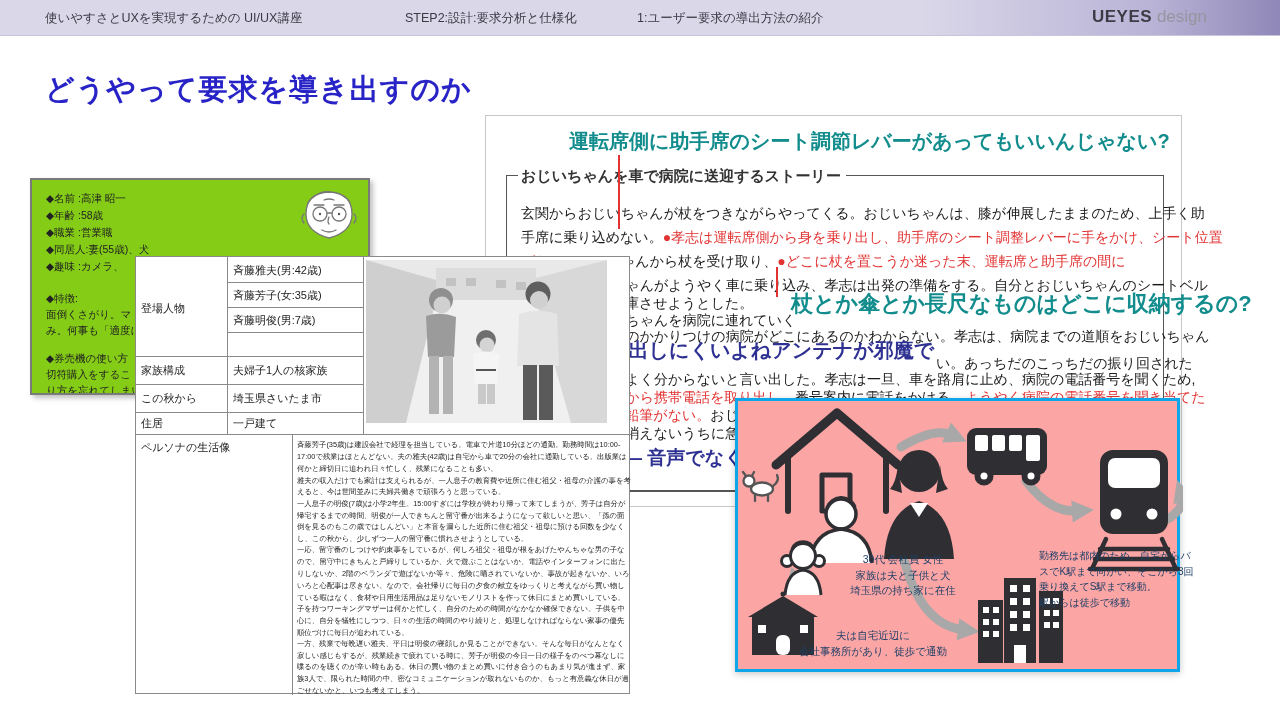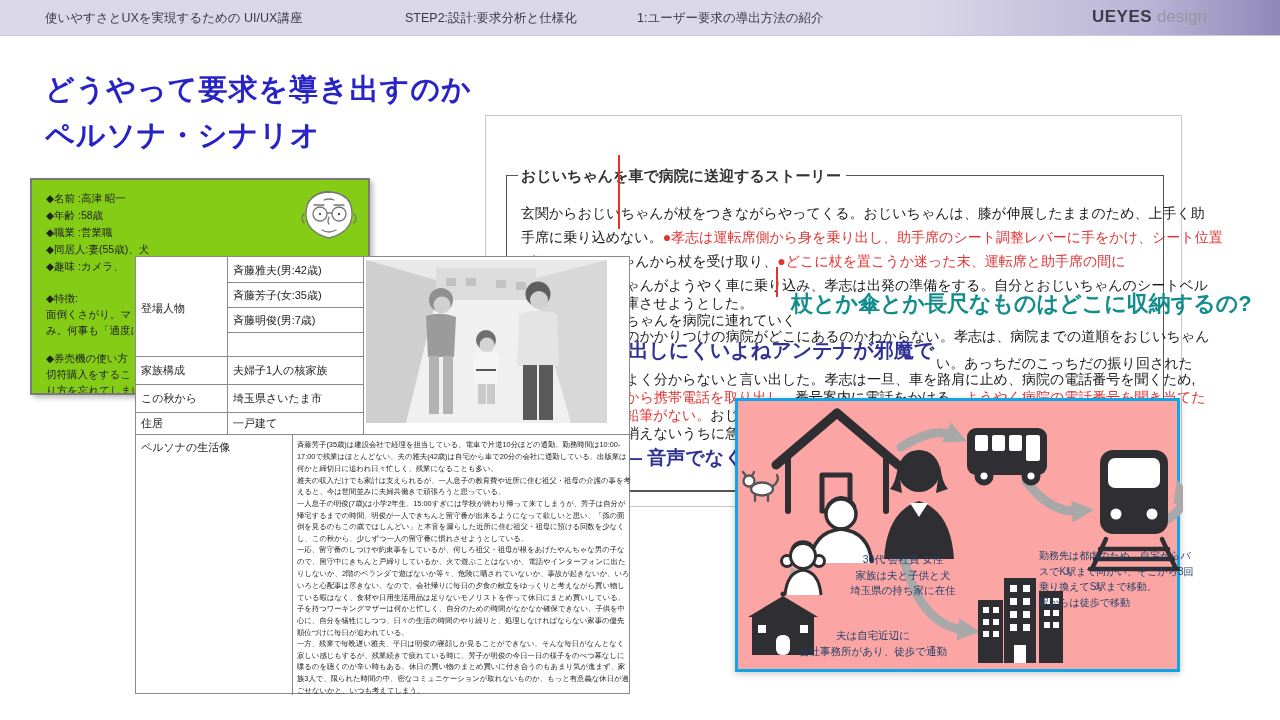--- a/index.html
+++ b/index.html
@@ -52,23 +52,23 @@
     <div class="t" style="left:45px">使いやすさとUXを実現するための UI/UX講座</div>
     <div class="t" style="left:405px">STEP2:設計:要求分析と仕様化</div>
     <div class="t" style="left:637px">1:ユーザー要求の導出方法の紹介</div>
     <div class="logo">
       <b>UEYES</b>
       <span>design</span>
     </div>
   </div>
 
   <div class="title" style="top:70px">どうやって要求を導き出すのか</div>
-  <div class="title" style="top:116px">ペルソナ・シナリオ</div>
 
   <div class="doc">
+    <div class="ann-teal" style="left:83px;top:12px;font-size:20px">運転席側に助手席のシート調節レバーがあってもいいんじゃない?</div>
 
     <div class="fline" style="left:20px;top:59px;width:1px;height:315px"></div>
     <div class="fline" style="left:20px;top:374px;width:658px;height:2px"></div>
     <div class="fline" style="left:677px;top:59px;width:1px;height:315px"></div>
     <div class="fline" style="left:20px;top:59px;width:12px;height:1px"></div>
     <div class="fline" style="left:360px;top:59px;width:318px;height:1px"></div>
     <div class="dline" style="left:35px;top:51px;font-weight:bold;font-size:15px;color:#333">おじいちゃんを車で病院に送迎するストーリー</div>
 
     <div class="dline" style="left:35px;top:89px">玄関からおじいちゃんが杖をつきながらやってくる。おじいちゃんは、膝が伸展したままのため、上手く助</div>
     <div class="dline" style="left:35px;top:113px">

